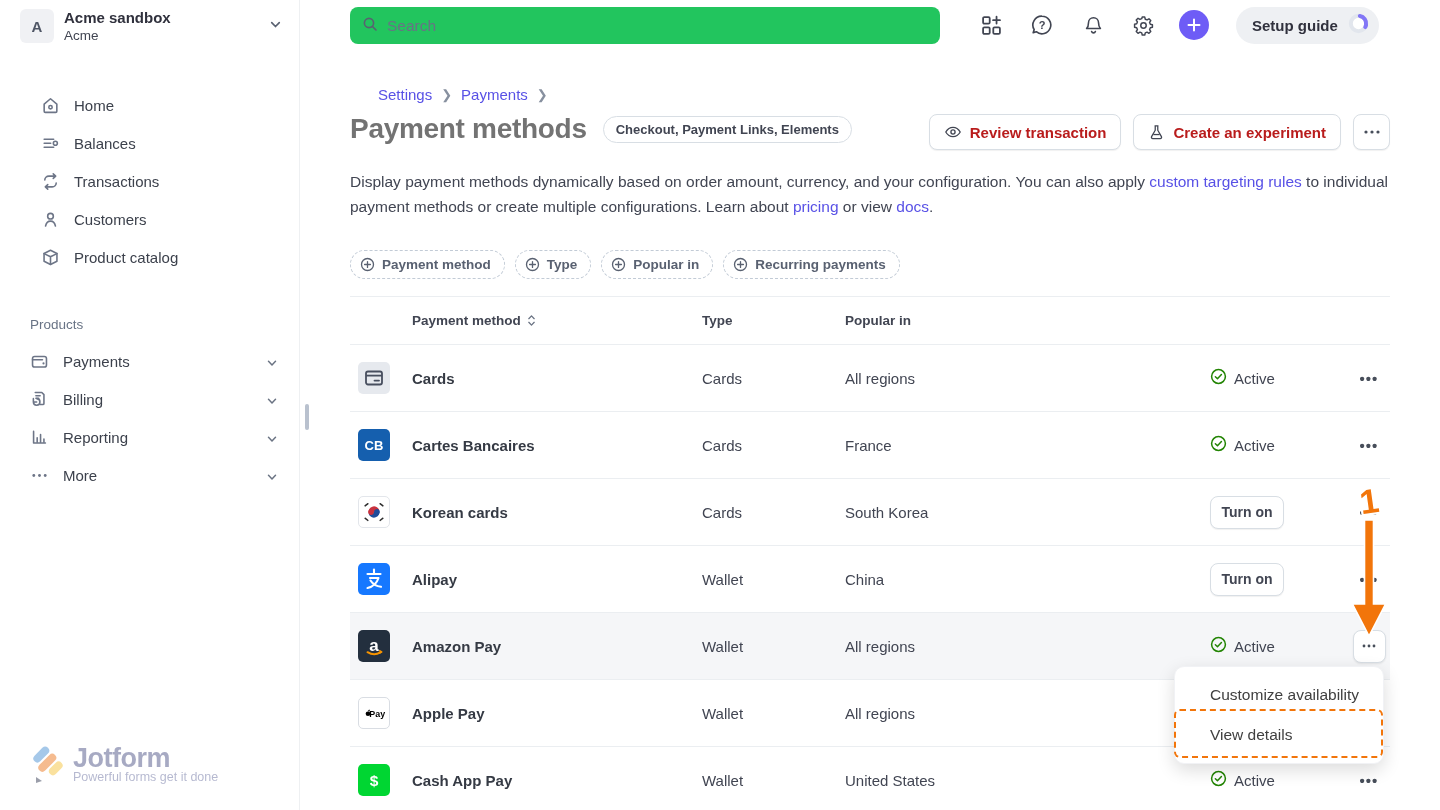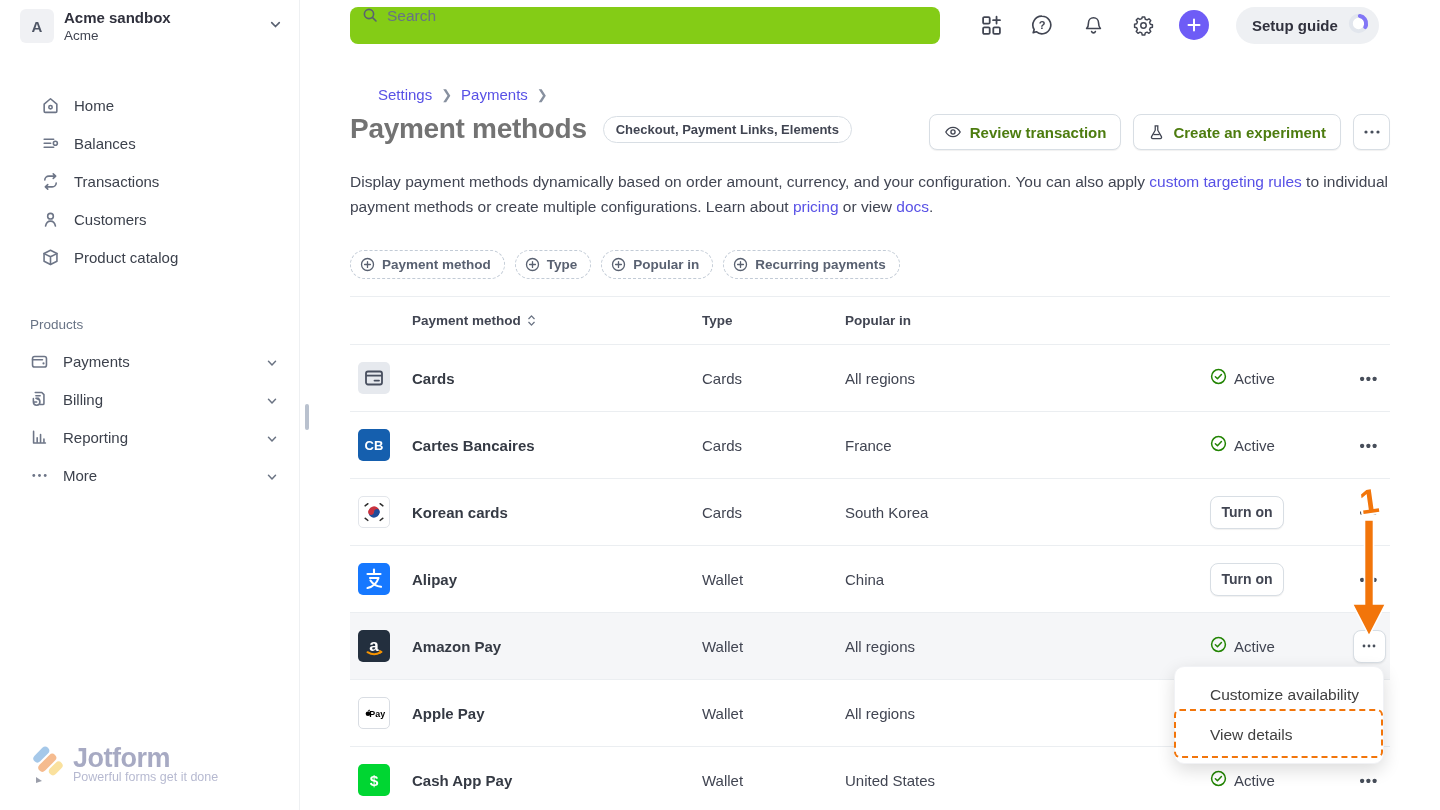--- a/index.html
+++ b/index.html
@@ -24,37 +24,37 @@
   .section-label { position:absolute; left:30px; top:317px; font-size:13.5px; color:#687385; }
   .scroll-thumb { position:absolute; left:305px; top:404px; width:4px; height:26px; border-radius:2px; background:#b9c1ce; }
 
   
   .watermark { position:absolute; left:31px; top:744px; opacity:.62; display:flex; align-items:flex-start; }
   .wm-text { margin-left:8px; }
   .wm-name { font-size:27px; font-weight:800; color:#72779f; letter-spacing:-0.5px; line-height:28px; }
   .wm-tag { font-size:12.5px; color:#8a8fb4; margin-top:-2px; }
 
   
-  .search { position:absolute; left:350px; top:7px; width:590px; height:37px; background:#84cc16; border-radius:8px; display:flex; align-items:flex-start; padding:0 12px; cursor:text; }
+  .search { position:absolute; left:350px; top:7px; width:590px; height:37px; background:#22c55e; border-radius:8px; display:flex; align-items:center; padding:0 12px; cursor:text; }
   .search input { border:0; background:transparent; outline:none; font-size:15.5px; color:#414552; margin-left:9px; width:500px; font-family:inherit; }
   .search input::placeholder { color:#687385; }
   .tb-icon { position:absolute; top:13px; width:24px; height:24px; display:flex; align-items:center; justify-content:center; cursor:pointer; }
   .plus-btn { position:absolute; left:1179px; top:10px; width:30px; height:30px; border-radius:50%; background:#6e5cf6; display:flex; align-items:center; justify-content:center; cursor:pointer; }
   .setup-pill { position:absolute; left:1236px; top:7px; height:37px; border-radius:19px; background:#eef0f3; display:flex; align-items:center; padding:0 9px 0 16px; cursor:pointer; }
   .setup-pill .lbl { font-size:15px; font-weight:600; color:#30313d; margin-right:9px; }
 
   
   .breadcrumb { position:absolute; left:350px; top:86px; display:flex; align-items:center; font-size:15px;margin-left:28px; }
   .breadcrumb a { color:#5851e6; text-decoration:none; font-weight:500; cursor:pointer; }
   .breadcrumb .sep { color:#87909f; margin:0 9px; font-size:13px; }
   .page-title-row { position:absolute; left:350px; top:113px; display:flex; align-items:center; }
   h1.page-title { font-size:28px; font-weight:700; color:#737373; letter-spacing:-.3px; }
   .title-badge { margin-left:16px; height:27px; border:1px solid #d8dee4; border-radius:14px; display:flex; align-items:center; padding:0 12px; font-size:13px; font-weight:700; color:#414552; background:#fff; }
   .header-actions { position:absolute; top:114px; right:50px; display:flex; gap:12px; }
-  .btn { height:36px; background:#fff; border:1px solid #d8dee4; border-radius:8px; box-shadow:0 1px 1px rgba(0,0,0,.06); display:flex; align-items:center; padding:0 14px; font-size:15px; font-weight:700; color:#4d7c0f; cursor:pointer; }
+  .btn { height:36px; background:#fff; border:1px solid #d8dee4; border-radius:8px; box-shadow:0 1px 1px rgba(0,0,0,.06); display:flex; align-items:center; padding:0 14px; font-size:15px; font-weight:700; color:#b91c1c; cursor:pointer; }
   .btn .bico { margin-right:8px; display:flex; }
   .btn.icon-only { width:37px; justify-content:center; padding:0; font-weight:700; color:#474e5a; }
 
   .description { position:absolute; left:350px; top:169px; width:1044px; font-size:15.5px; line-height:25px; color:#414552; }
   .description a { color:#5851e6; text-decoration:none; cursor:pointer; }
 
   .filters { position:absolute; left:350px; top:250px; display:flex; gap:10px; }
   .filter-pill { height:29px; border:1px dashed #c2cbd6; border-radius:15px; display:flex; align-items:center; padding:0 13px 0 9px; font-size:13.5px; font-weight:700; color:#596171; background:#fff; cursor:pointer; }
   .filter-pill .fico { margin-right:7px; display:flex; }
 

